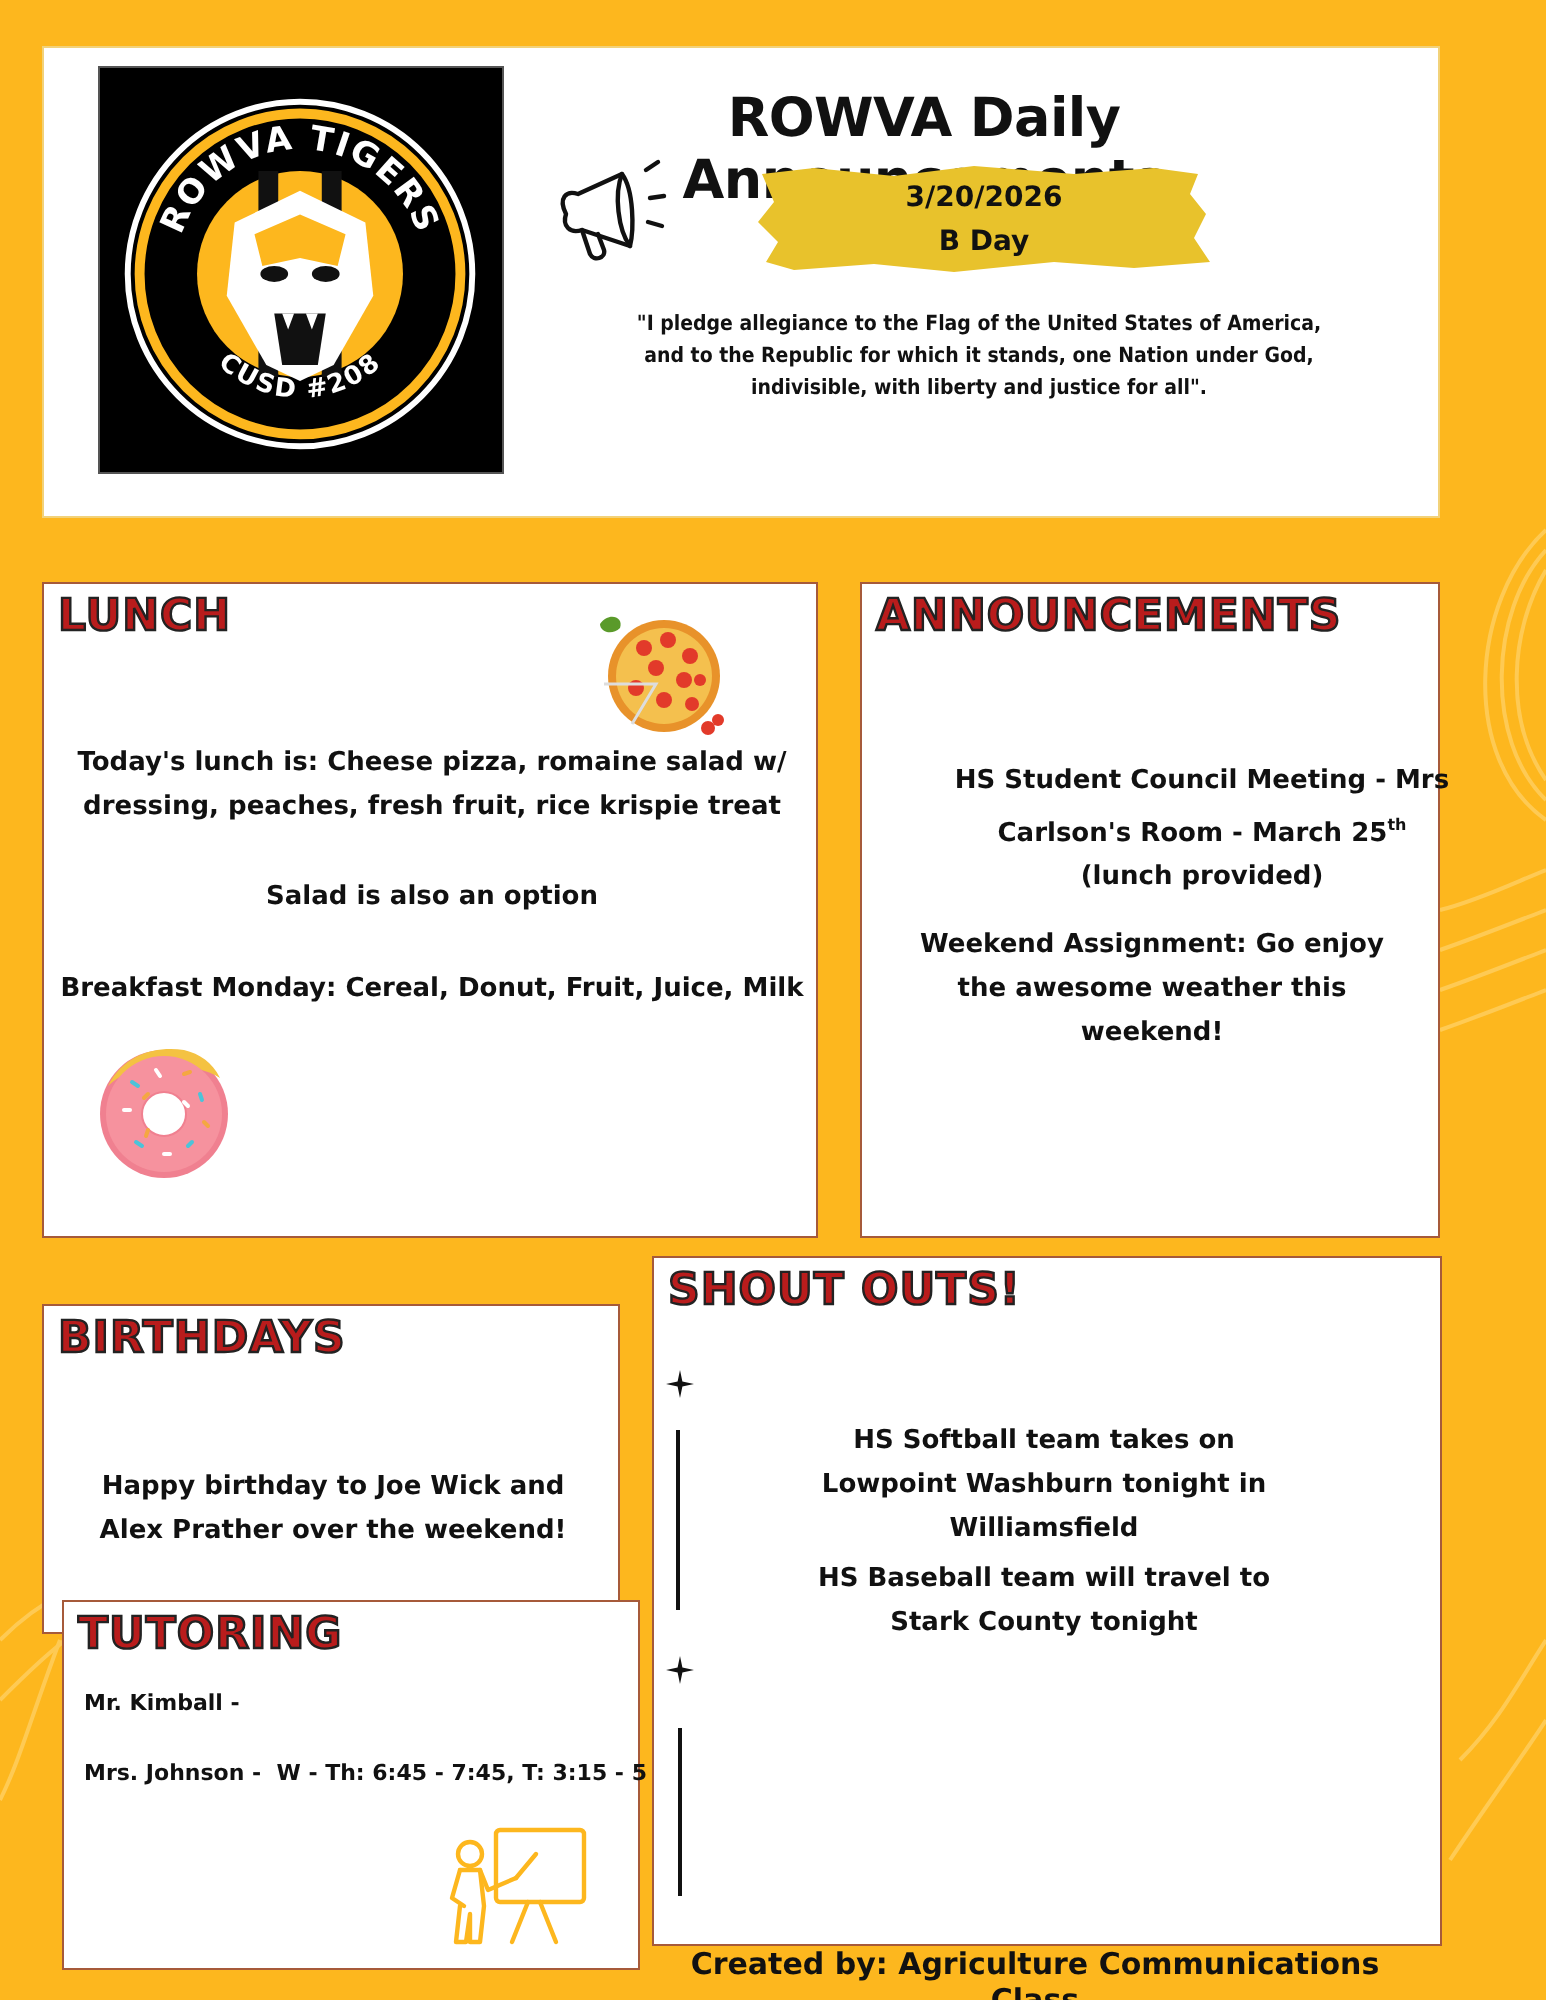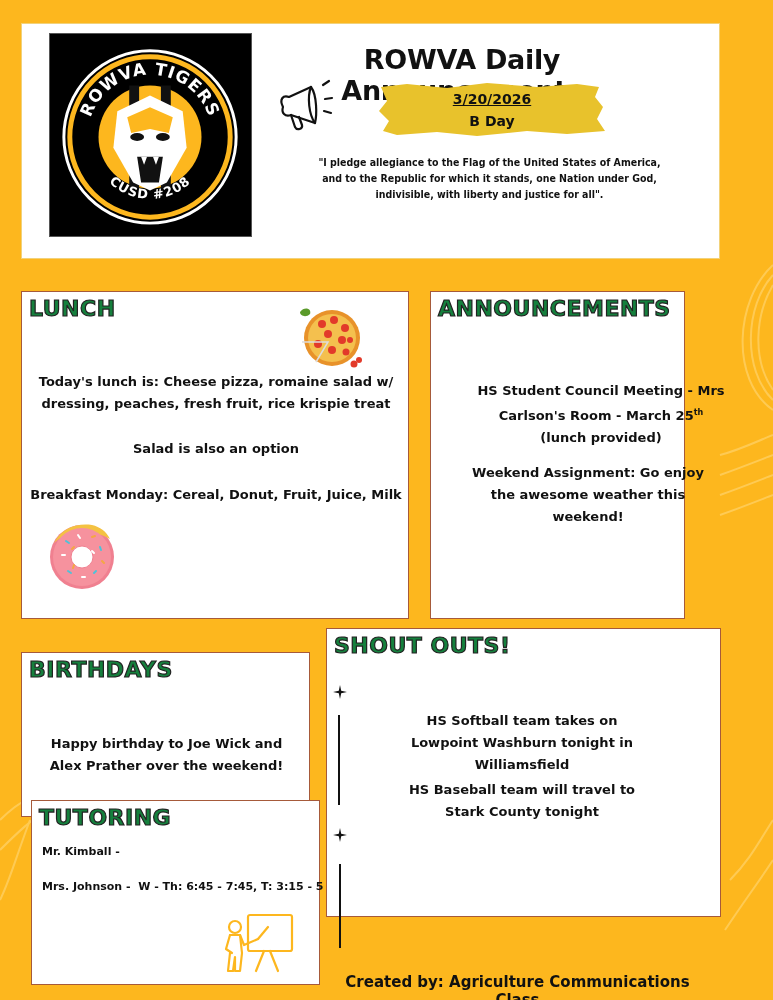--- a/index.html
+++ b/index.html
@@ -32,42 +32,42 @@
   }
   .megaphone { position: absolute; left: 253px; top: 55px; width: 68px; height: 55px; }
   .date-band {
     position: absolute; left: 355px; top: 57px; width: 230px; height: 56px;
   }
   .date-band svg { position: absolute; left: 0; top: 0; width: 100%; height: 100%; }
   .date-text, .day-text {
     position: absolute; left: 0; width: 100%; text-align: center; font-weight: bold;
     font-size: 14px; font-family: "DejaVu Sans", sans-serif;
   }
-  .date-text { top: 10px; text-decoration: underline; }
+  .date-text { top: 10px; }
   .day-text { top: 32px; }
   .pledge {
     position: absolute; left: 285px; top: 130px; width: 365px; text-align: center;
     font-size: 10.5px; line-height: 16px; font-weight: bold;
     font-family: "DejaVu Sans Condensed", "DejaVu Sans", sans-serif;
   }
   .heading {
     position: absolute; left: 7px; top: 4px;
     font-family: "DejaVu Sans", sans-serif; font-weight: bold; font-size: 22px;
-    color: #15803d; letter-spacing: 0.5px;
+    color: #b91c1c; letter-spacing: 0.5px;
     -webkit-text-stroke: 1.2px #222;
   }
   .body-text {
     position: absolute; text-align: center; font-weight: bold;
     font-family: "DejaVu Sans", sans-serif; font-size: 13px; line-height: 22px;
   }
   .lunch { left: 21px; top: 291px; width: 388px; height: 328px; }
-  .announce { left: 430px; top: 291px; width: 255px; height: 328px; }
+  .announce { left: 430px; top: 291px; width: 290px; height: 328px; }
   .birthdays { left: 21px; top: 652px; width: 289px; height: 165px; }
   .tutoring { left: 31px; top: 800px; width: 289px; height: 185px; }
-  .shoutouts { left: 326px; top: 628px; width: 395px; height: 289px; padding-left: 12px; }
+  .shoutouts { left: 326px; top: 628px; width: 395px; height: 345px; padding-left: 12px; }
   .footer {
     position: absolute; left: 330px; top: 973px; width: 375px; text-align: center;
     font-weight: bold; font-size: 15px; font-family: "DejaVu Sans", sans-serif;
   }
   sup { font-size: 8px; }
 </style>
 </head>
 <body>
 
 <svg class="deco" style="left:0;top:0;width:773px;height:1000px" viewBox="0 0 773 1000">
@@ -181,21 +181,21 @@
         <path d="M26 44 l-1 3" stroke="#f4a742"></path>
     </g>
   </svg>
 </div>
 
 <div class="panel announce">
   <div class="heading">ANNOUNCEMENTS</div>
   <div class="body-text" style="left:20px;top:88px;width:250px;margin-left:25px;">
     <span>HS Student Council Meeting - Mrs Carlson's Room - March 25</span><sup>th</sup><span> (lunch provided)</span>
   </div>
-  <div class="body-text" style="left:32px;top:170px;width:250px;">Weekend Assignment: Go enjoy the awesome weather this weekend!</div>
+  <div class="body-text" style="left:20px;top:170px;width:250px;">Weekend Assignment: Go enjoy the awesome weather this weekend!</div>
 </div>
 
 <div class="panel birthdays">
   <div class="heading">BIRTHDAYS</div>
   <div class="body-text" style="left:20px;top:80px;width:249px;">Happy birthday to Joe Wick and Alex Prather over the weekend!</div>
 </div>
 
 <div class="panel tutoring">
   <div class="heading">TUTORING</div>
   <div style="position:absolute;left:10px;top:44px;font-size:11px;font-weight:bold;font-family:'DejaVu Sans',sans-serif;">Mr. Kimball -</div>

